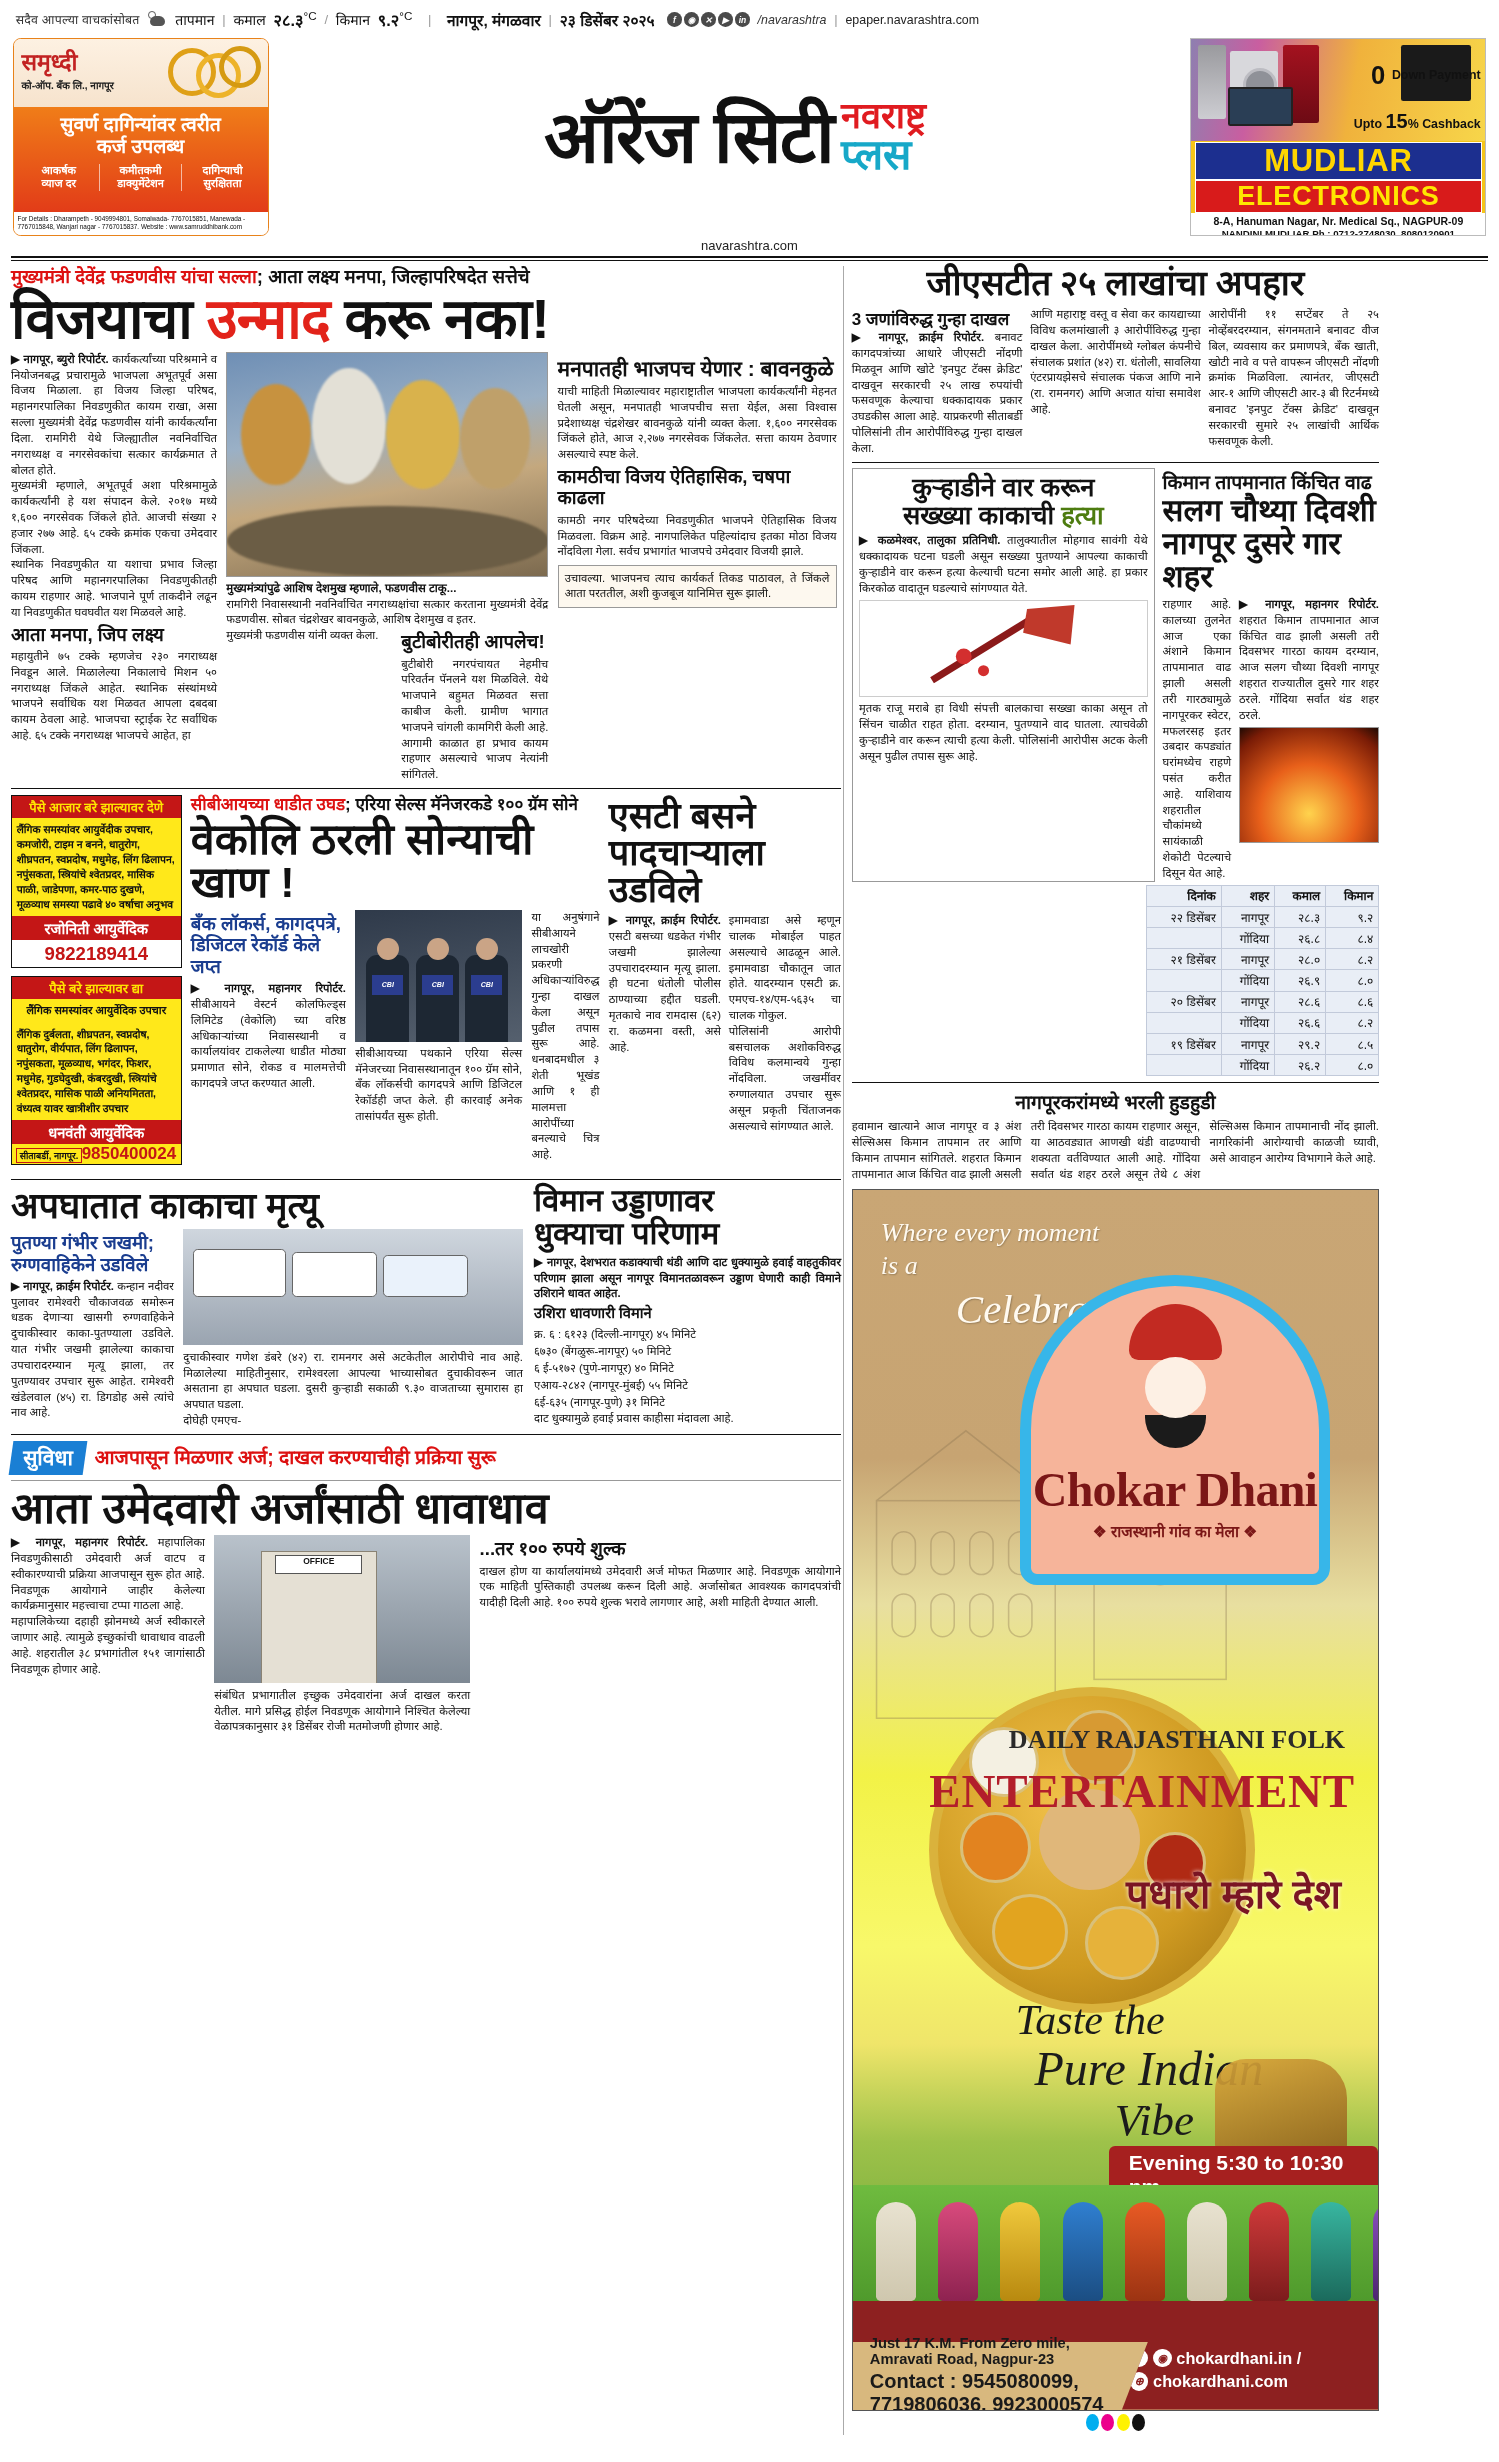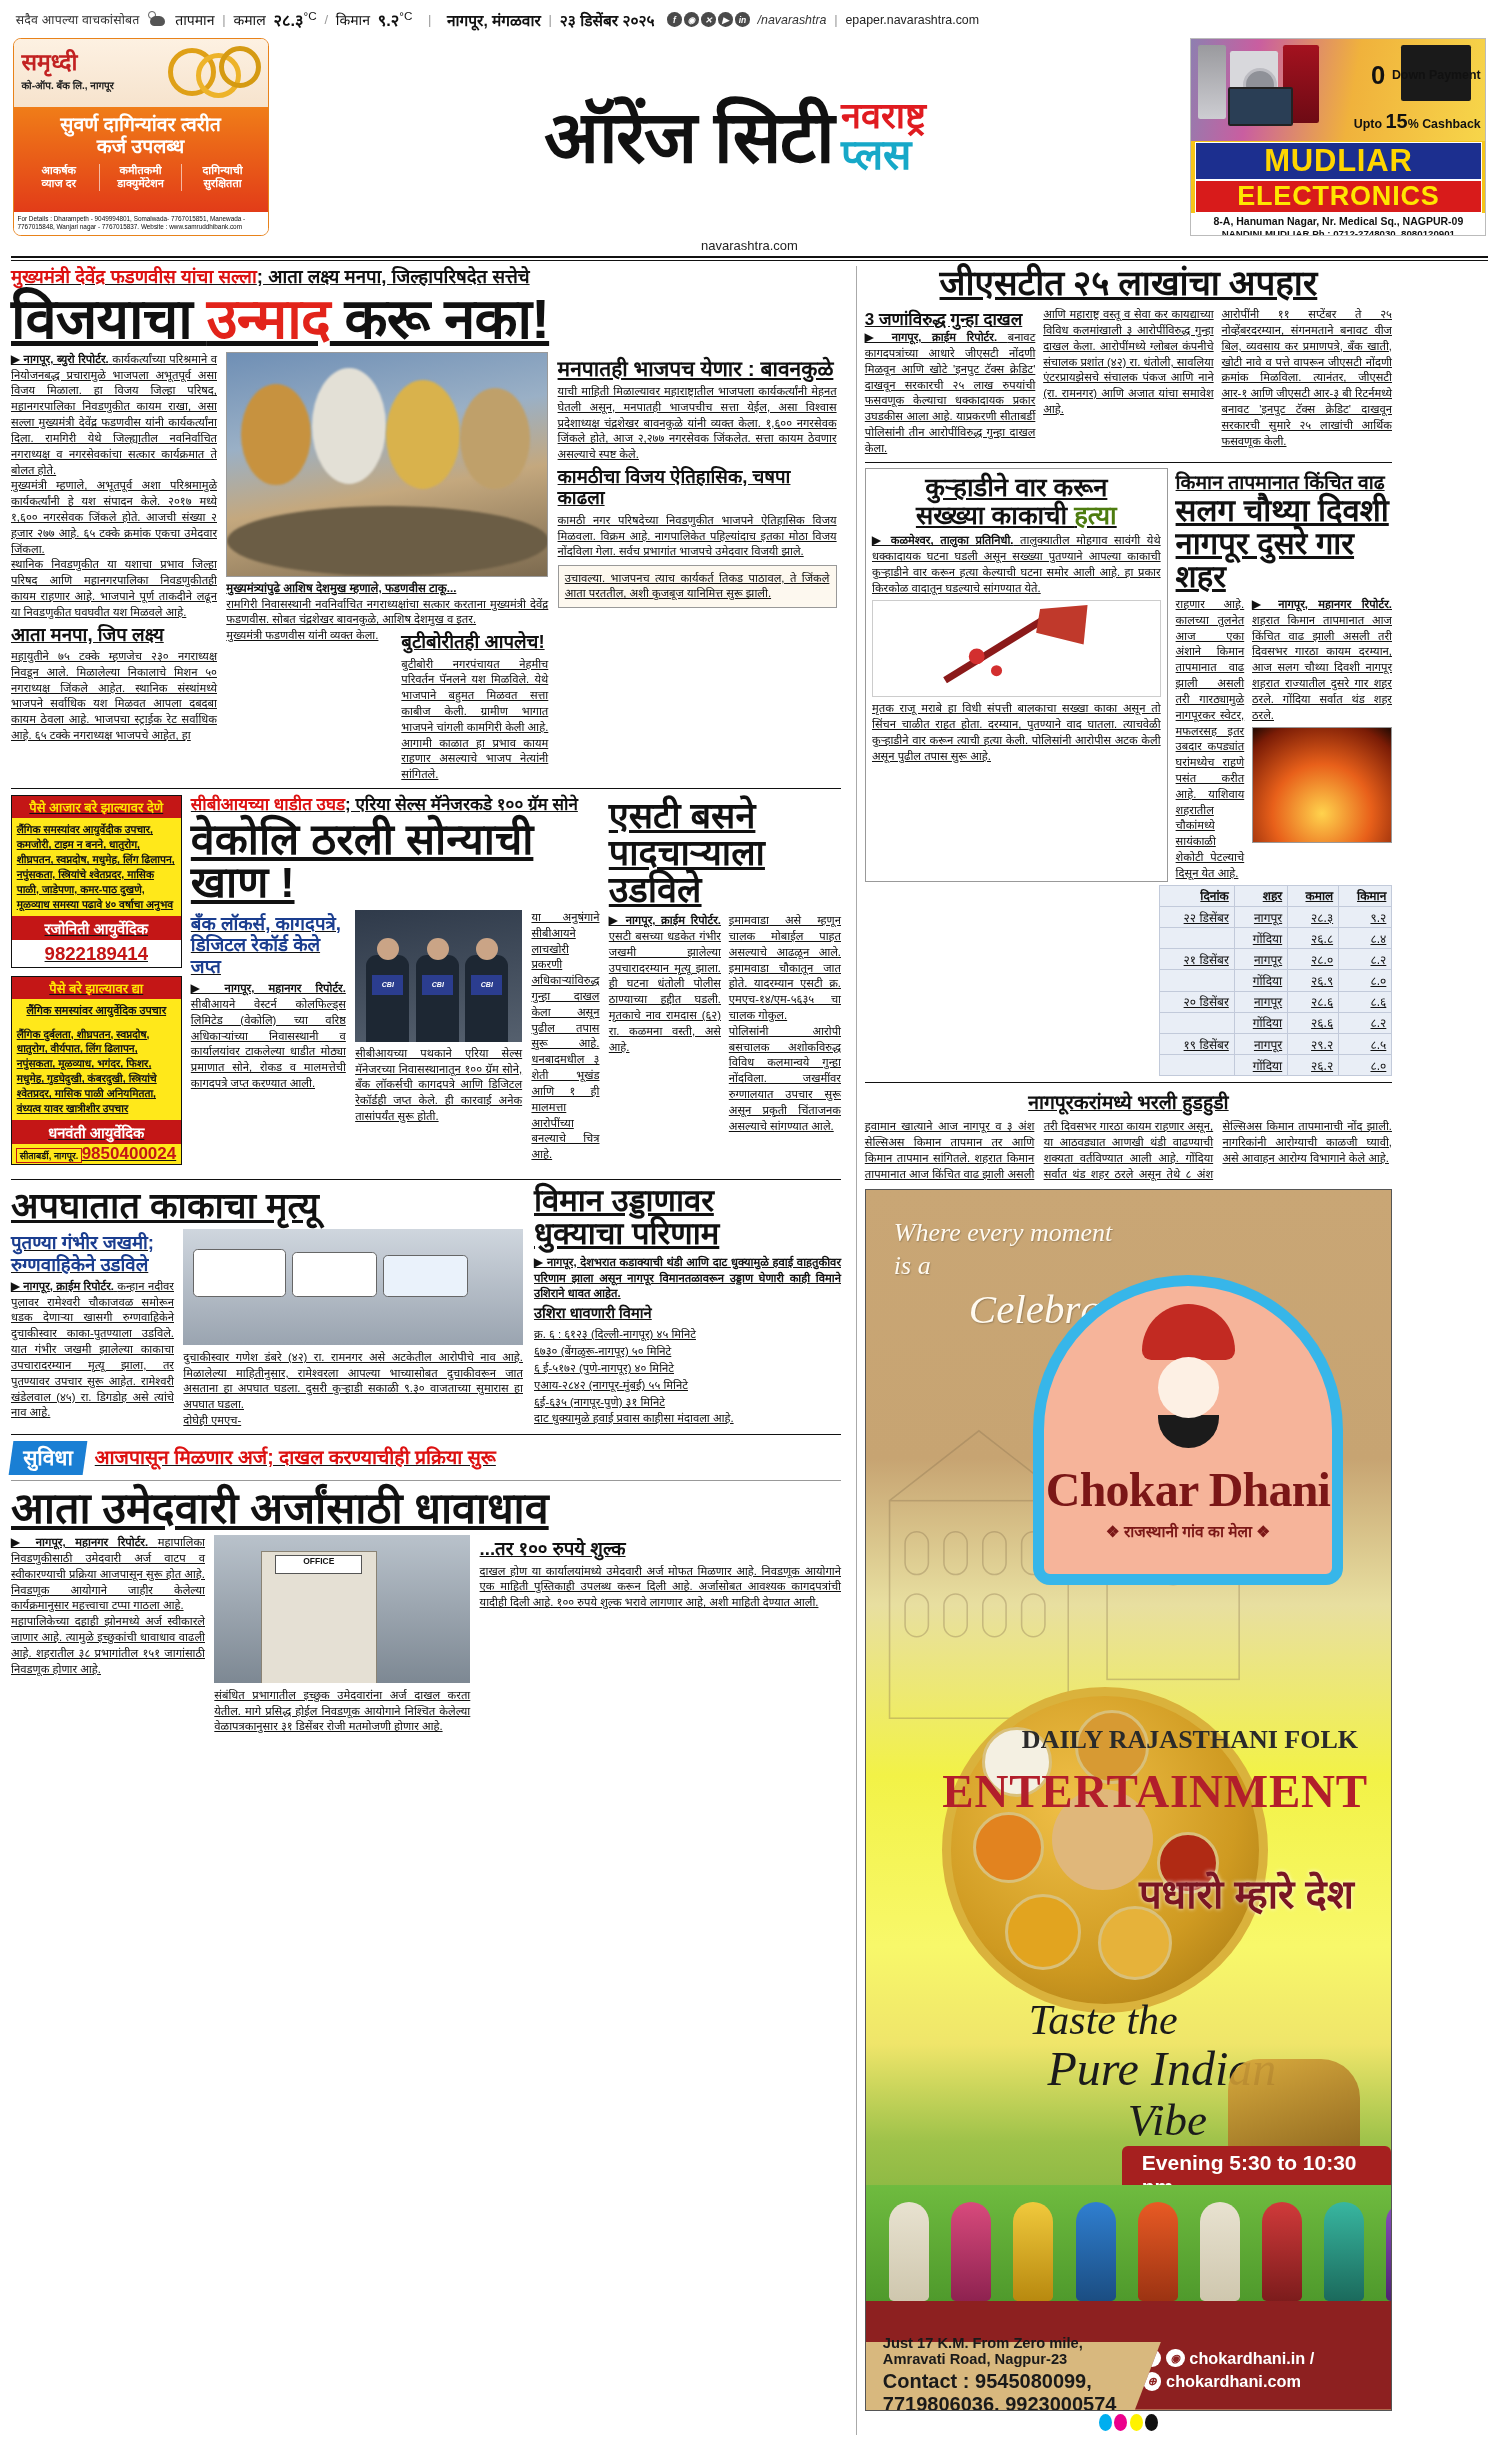--- a/index.html
+++ b/index.html
@@ -81,21 +81,21 @@
   .mud-name2 { background:#d81b1b; color:#ffe600; font-size:27px; font-weight:bold; text-align:center;
      letter-spacing:0.8px; border:1.6px solid #fff; margin: 0 3.1px; }
   .mud-addr { background:#fff; color:#111; font-size:10.5px; font-weight:bold; text-align:center; padding:1.6px 0; }
   .mud-addr2 { background:#fff; color:#111; font-size:9.7px; font-weight:bold; text-align:center; padding:0 0 1.6px; }
 
   .weburl { text-align:center; font-size:13px; color:#222; padding:2.3px 0 1.6px; }
   .rule-thick { border-top:2.3px solid #111; margin:1.6px 0 0; }
   .rule-thin { border-top:0.8px solid #111; margin:1.6px 0 4.7px; }
 
   
-  .main { display:flex; gap:15px;text-decoration:underline; }
+  .main { display:flex; gap:2px; }
   .col-left { width: 830px; }
   .col-right { width: 536px; border-left:0.8px solid #aaa; padding-left:7.8px; }
 
   .kicker { color:#d11; font-size:18.6px; font-weight:bold; line-height:1.2; }
   .kicker .blk { color:#111; }
   .lead-head { font-size:56px; font-weight:bold; line-height:1; letter-spacing:-0.8px; margin:3.1px 0 4.7px; }
   .lead-head .red { color:#e2231a; }
   .byline { font-weight:bold; }
 
   .photo {

